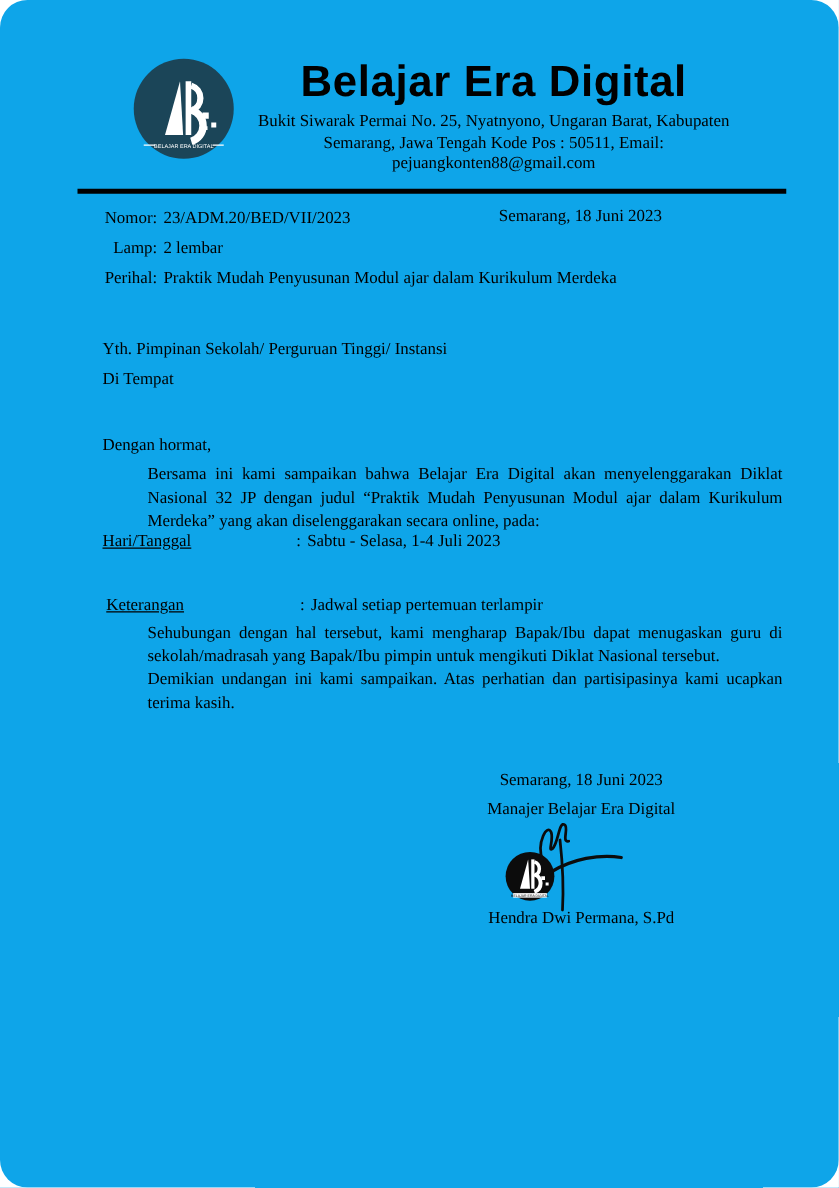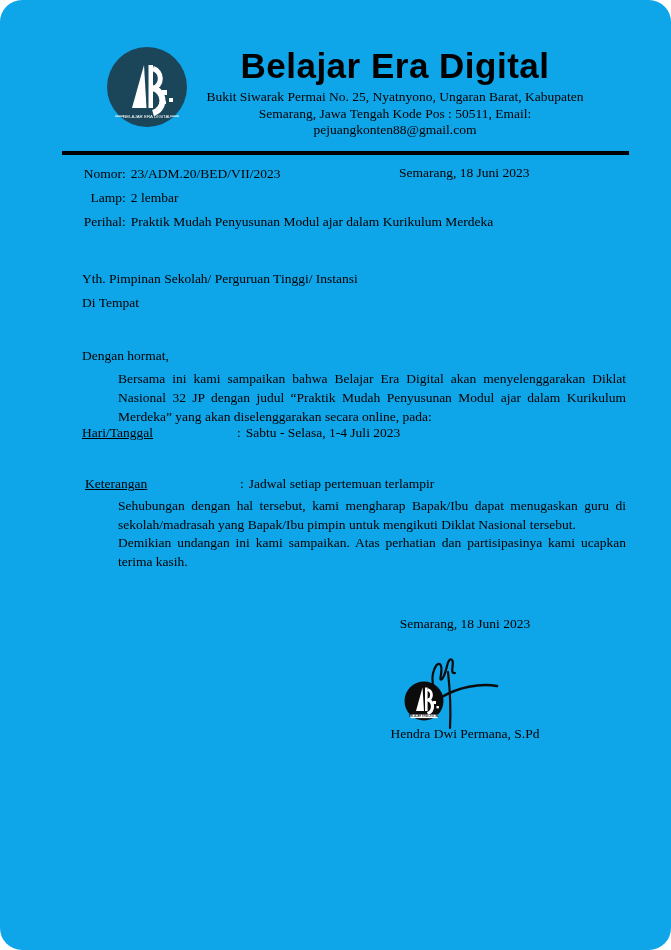--- a/index.html
+++ b/index.html
@@ -91,20 +91,21 @@
     <span class="det-label">Hari/Tanggal</span><span>:</span><span class="det-value">Sabtu - Selasa, 1-4 Juli 2023</span>
   </div>
   <div class="line indent3" style="top:475px">
     <span class="det-label">Keterangan</span><span>:</span><span class="det-value">Jadwal setiap pertemuan terlampir</span>
   </div>
 
   <p class="para" style="top:533px">Demikian undangan ini kami sampaikan. Atas perhatian dan partisipasinya kami ucapkan terima kasih.</p>
   <p class="para" style="top:496px">Sehubungan dengan hal tersebut, kami mengharap Bapak/Ibu dapat menugaskan guru di sekolah/madrasah yang Bapak/Ibu pimpin untuk mengikuti Diklat Nasional tersebut.</p>
 
   <div class="sig-center" style="top:616px">Semarang, 18 Juni 2023</div>
+  <div class="sig-center" style="top:639px">Manajer Belajar Era Digital</div>
 
   <svg class="sig-graphic" viewBox="0 0 112 80" xmlns="http://www.w3.org/2000/svg">
 
     <circle cx="26" cy="49" r="19.5" fill="#0c0c0c"></circle>
     <path d="M18,59 L24.5,35.5 L26,59 Z" fill="#ffffff"></path>
     <rect x="27" y="35.5" width="2.6" height="23.5" fill="#ffffff"></rect>
     <path d="M29.5,37.5 a5.8,5.8 0 0 1 0,11" stroke="#ffffff" stroke-width="2.8" fill="none"></path>
     <path d="M29.5,47.5 a7.4,7.4 0 0 1 0,14" stroke="#ffffff" stroke-width="3.2" fill="none"></path>
     <rect x="35" y="49" width="3" height="3" fill="#ffffff"></rect>
     <rect x="38.5" y="54" width="2.4" height="2.4" fill="#ffffff"></rect>

